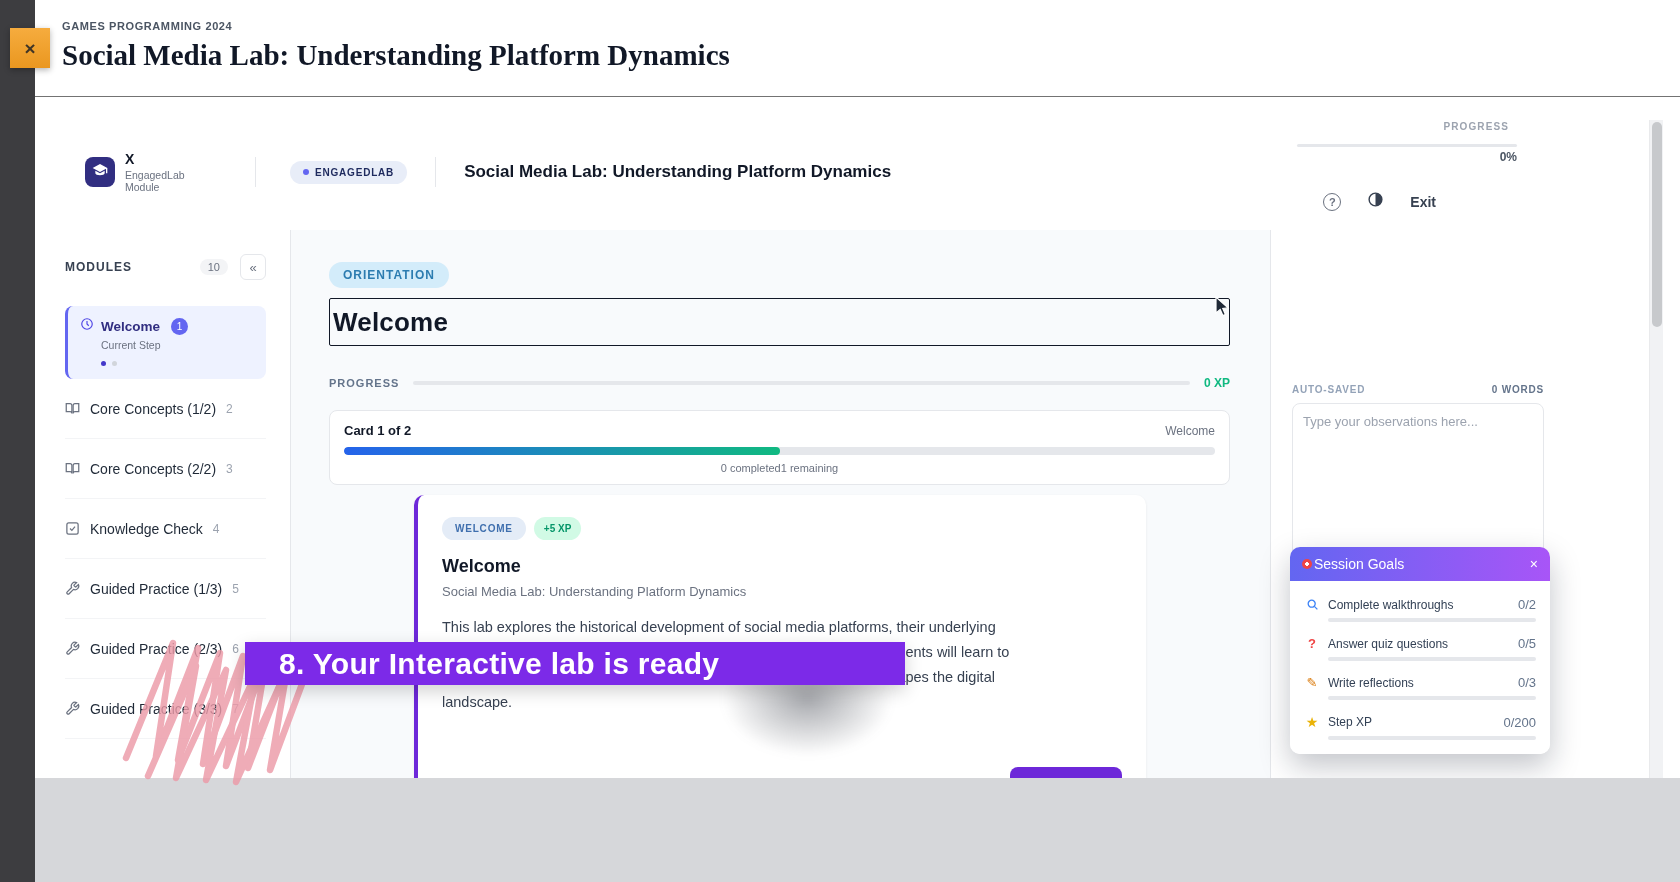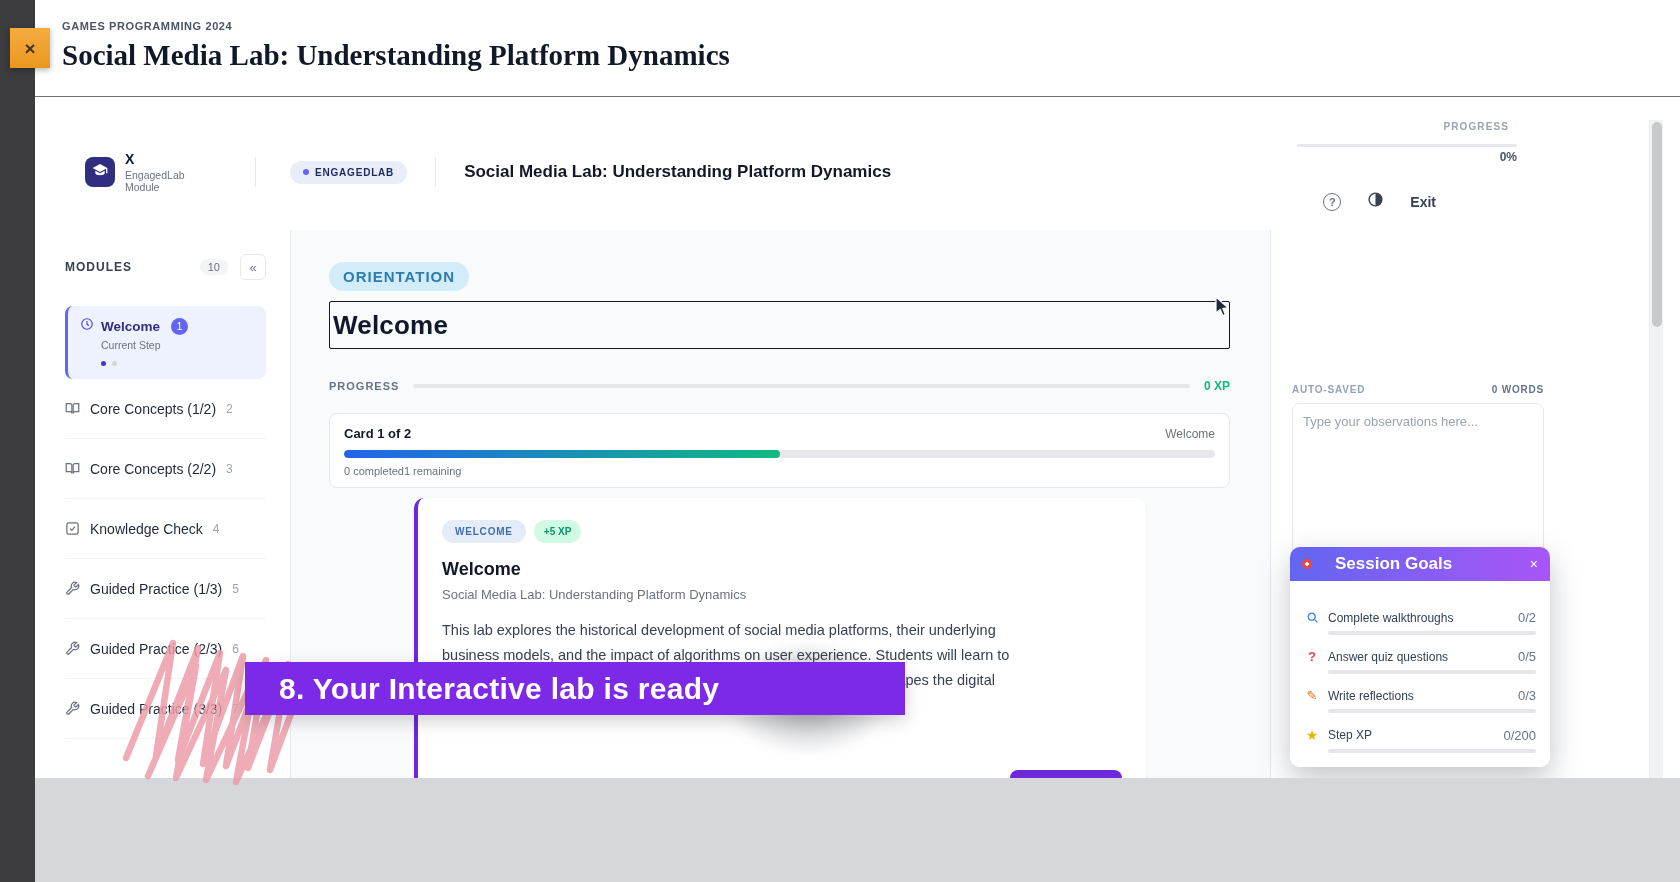--- a/index.html
+++ b/index.html
@@ -67,36 +67,36 @@
   .ma-dots{display:flex;gap:6px;margin:10px 0 0 21px}
   .dot{width:5px;height:5px;border-radius:50%}
   .dot.on{background:#4338ca}.dot.off{background:#d1d5db}
   .module-item{display:flex;align-items:center;height:60px;border-bottom:1px solid #f3f4f6;cursor:pointer}
   .mi-icon{display:flex;margin-right:10px}
   .mi-label{font-size:14px;font-weight:500;color:#1f2937}
   .mi-num{font-size:12px;color:#9ca3af;margin-left:10px}
 
   
   .center-col{flex:1;background:#f8fafc;padding:32px 40px 0 38px;overflow:hidden}
-  .orient-pill{display:inline-block;background:#d3ecfa;color:#2c7cb0;font-size:15px;font-weight:700;
+  .orient-pill{display:inline-block;background:#d3ecfa;color:#2c7cb0;font-size:12px;font-weight:700;
       letter-spacing:1px;border-radius:999px;padding:6px 14px}
   .welcome-box{margin-top:10px;border:1.5px solid #111827;border-radius:2px;height:48px;display:flex;
       align-items:center;padding-left:3px}
   .welcome-heading{font-size:26px;font-weight:800;color:#111827;letter-spacing:.2px}
   .progress-row{display:flex;align-items:center;margin-top:30px}
   .pr-label{font-size:11px;font-weight:600;letter-spacing:1px;color:#64748b}
   .pr-track{flex:1;height:4px;background:#e5e7eb;border-radius:2px;margin:0 14px}
   .pr-xp{font-size:12px;font-weight:700;color:#10b981}
   .meta-card{margin-top:20px;background:#fff;border:1px solid #e5e7eb;border-radius:8px;padding:12px 14px 10px}
   .mc-row{display:flex;justify-content:space-between;align-items:baseline}
   .mc-pos{font-size:13px;font-weight:700;color:#111827}
   .mc-name{font-size:12px;color:#6b7280}
   .mc-track{margin-top:9px;height:8px;border-radius:4px;background:#e5e7eb;overflow:hidden}
   .mc-fill{height:100%;border-radius:4px;background:linear-gradient(90deg,#2563eb,#10b981)}
-  .mc-row2{display:flex;justify-content:flex-start;margin-top:7px;font-size:11px;color:#6b7280}
+  .mc-row2{display:flex;justify-content:center;margin-top:7px;font-size:11px;color:#6b7280}
   .content-card{margin:10px 84px 0 85px;background:#fff;border-radius:10px;border-left:4px solid #6d28d9;
       box-shadow:0 1px 3px rgba(0,0,0,.07);padding:22px 24px 24px;min-height:300px}
   .cc-badges{display:flex;gap:8px;align-items:center}
   .cc-welcome-pill{background:#e4ecf7;color:#3f6fae;font-size:10px;font-weight:700;letter-spacing:.8px;
       border-radius:999px;padding:6px 13px}
   .cc-xp-pill{background:#d1fae5;color:#059669;font-size:10px;font-weight:700;border-radius:999px;padding:6px 10px}
   .cc-title{font-size:18px;font-weight:700;margin-top:16px;color:#111827}
   .cc-sub{font-size:13px;color:#6b7280;margin-top:7px}
   .cc-body{font-size:14.5px;color:#374151;line-height:1.72;margin-top:16px;max-width:600px}
   .cc-footer{display:flex;justify-content:flex-end;margin-top:52px}
@@ -119,43 +119,43 @@
   .autosave-row .words{color:#64748b}
   .notes-input{display:block;margin:8px 0 0 21px;width:252px;height:205px;border:1px solid #e5e7eb;border-radius:8px;
       padding:10px;font-size:13px;color:#374151;resize:none;font-family:inherit;background:#fff}
   .notes-input::placeholder{color:#9ca3af}
 
   .goals-pop{position:absolute;left:19px;top:317px;width:260px;border-radius:10px;z-index:5;background:#fff;
       box-shadow:0 12px 30px rgba(15,23,42,.25)}
   .gp-head{height:34px;border-radius:10px 10px 0 0;background:linear-gradient(90deg,#6366f1,#a855f7);
       display:flex;align-items:center;padding:0 12px}
   .gp-dot{width:10px;height:10px;border-radius:50%;background:radial-gradient(circle,#fff 0 2px,#ef4444 2px)}
-  .gp-title{color:#fff;font-size:17px;font-weight:700;margin-left:23px;flex:1}
+  .gp-title{color:#fff;font-size:14px;font-weight:400;margin-left:2px;flex:1}
   .gp-close{color:#fff;font-size:14px;background:none;border:none;cursor:pointer;line-height:1}
-  .gp-body{padding:29px 14px 10px;border-radius:0 0 10px 10px;background:#fff}
+  .gp-body{padding:16px 14px 10px;border-radius:0 0 10px 10px;background:#fff}
   .goal{margin-bottom:14px}
   .goal:last-child{margin-bottom:4px}
   .goal-row{display:flex;align-items:center}
   .goal-icon{width:16px;text-align:center;display:flex;justify-content:center}
   .gi-q{color:#ef4444;font-weight:800;font-size:13px}
   .gi-p{color:#d97706;font-size:13px}
   .gi-s{color:#eab308;font-size:14px}
   .goal-label{flex:1;font-size:12px;color:#334155;margin-left:8px}
   .goal-val{font-size:13px;color:#64748b}
   .goal-track{height:4px;background:#e5e7eb;border-radius:2px;margin:6px 0 0 24px}
 
   
   .v-scroll{position:absolute;top:23px;right:17px;bottom:0;width:14px;background:#f1f2f4;border-left:1px solid #e9eaec}
   .v-thumb{position:absolute;top:2px;left:2px;width:10px;height:205px;background:#c7c9cc;border-radius:6px}
 
   
   .scribble{position:absolute;left:118px;top:608px;z-index:40;pointer-events:none}
   .shadow-blob{position:absolute;left:715px;top:636px;width:185px;height:125px;z-index:44;
       background:radial-gradient(ellipse at center,rgba(70,74,84,.48),rgba(70,74,84,0) 65%);filter:blur(4px)}
-  .overlay-banner{position:absolute;left:245px;top:662px;width:660px;height:53px;background:#7c2ae8;z-index:45;
+  .overlay-banner{position:absolute;left:245px;top:642px;width:660px;height:43px;background:#7c2ae8;z-index:45;
       display:flex;align-items:center;padding-left:34px;box-shadow:0 6px 18px rgba(0,0,0,.18)}
   .overlay-banner span{color:#fff;font-size:30px;font-weight:800;letter-spacing:.3px;white-space:nowrap}
   .mouse-cursor{position:absolute;left:1214px;top:296px;z-index:80;pointer-events:none}
 </style>
 </head>
 <body>
 
 <div class="left-strip"></div>
 
 <div class="page-header">

